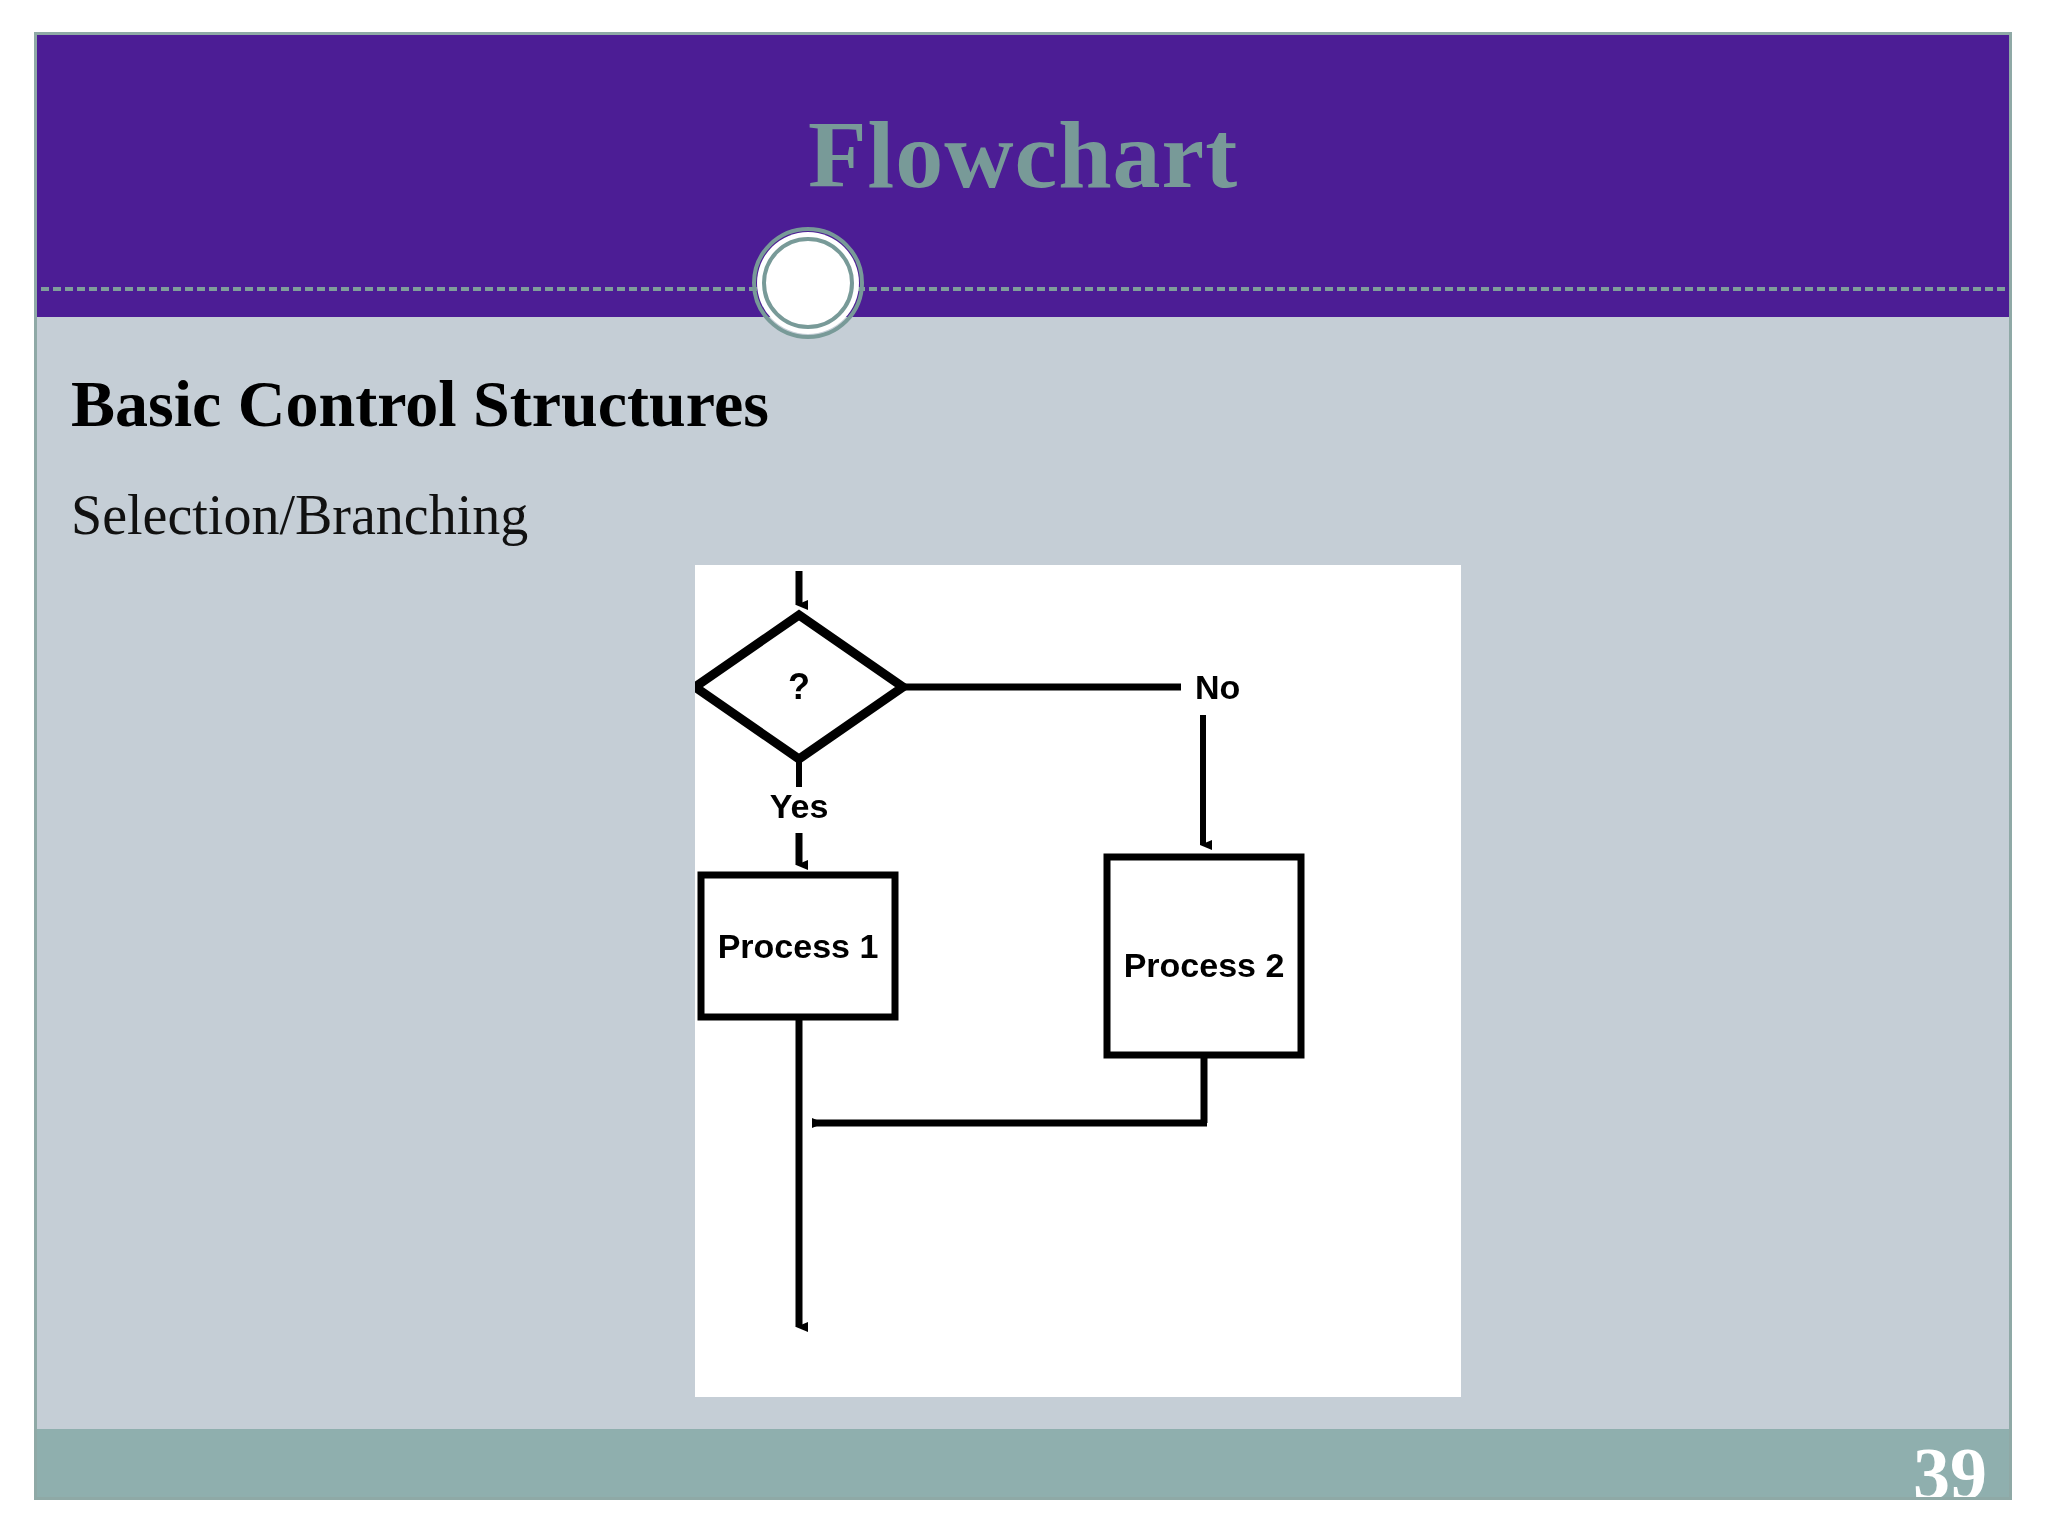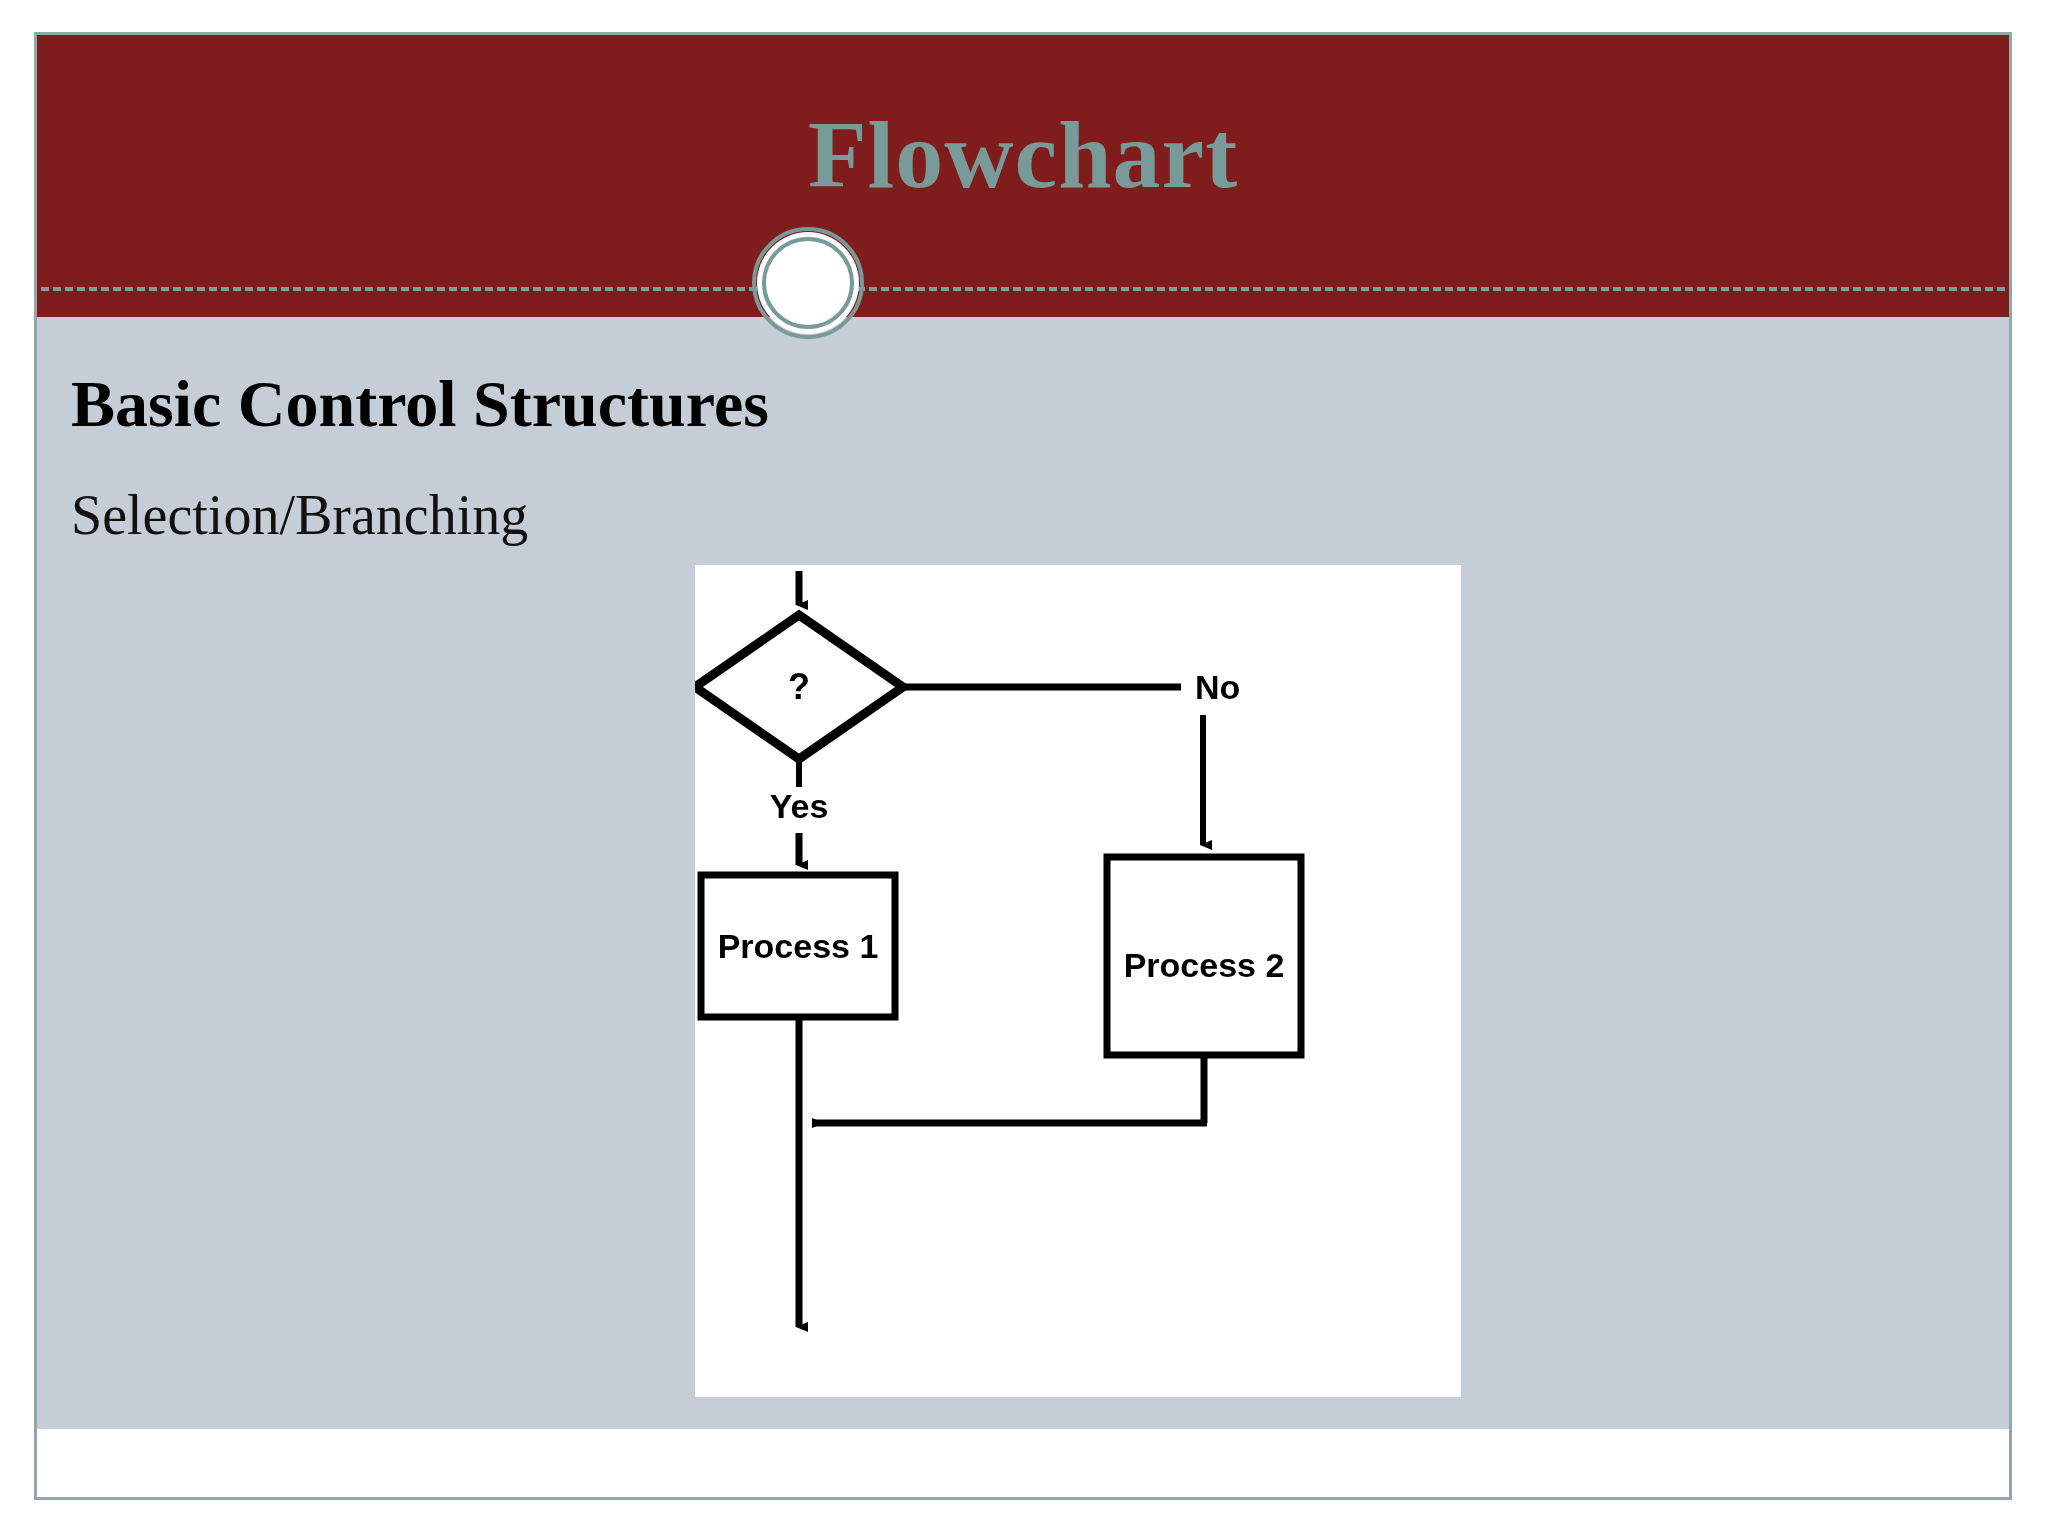--- a/index.html
+++ b/index.html
@@ -28,21 +28,21 @@
     overflow: hidden;
   }
 
   
   #header-band {
     position: absolute;
     left: 0;
     top: 0;
     width: 100%;
     height: 282px;
-    background: #7f1d1d;
+    background: #4c1d95;
   }
   #slide-title {
     position: absolute;
     left: 0;
     top: 72px;
     width: 100%;
     text-align: center;
     font-family: "Liberation Serif", serif;
     font-weight: bold;
     font-size: 96px;
@@ -235,14 +235,17 @@
       <text class="fc-label" x="509" y="412" text-anchor="middle">Process 2</text>
 
       <line x1="104" y1="452" x2="104" y2="762" stroke="#000000" stroke-width="7" marker-end="url(#arrowDown)"></line>
 
       <line x1="509" y1="490" x2="509" y2="558" stroke="#000000" stroke-width="7"></line>
 
       <line x1="512" y1="558" x2="118" y2="558" stroke="#000000" stroke-width="7" marker-end="url(#arrowLeft)"></line>
     </svg>
   </div>
 
+  <div id="footer-bar">
+    <div id="page-number">39</div>
+  </div>
 
 </div>
 
 </body></html>

